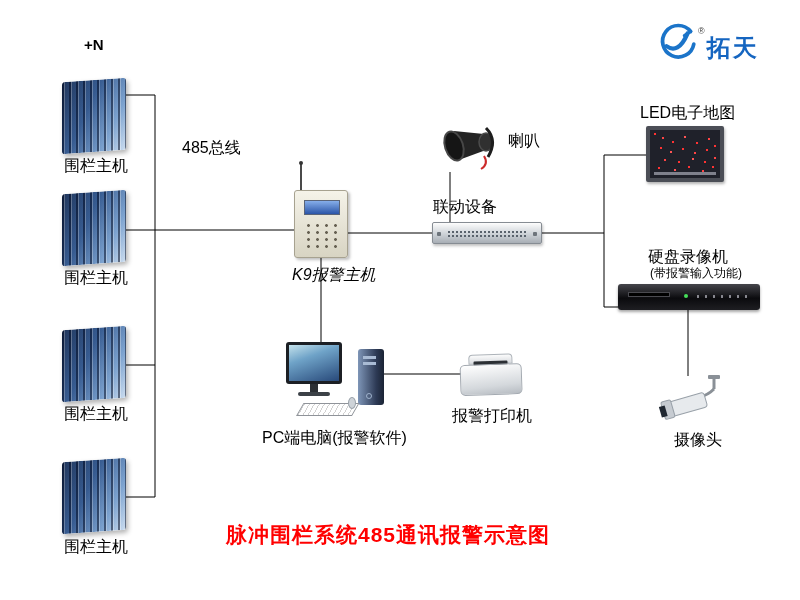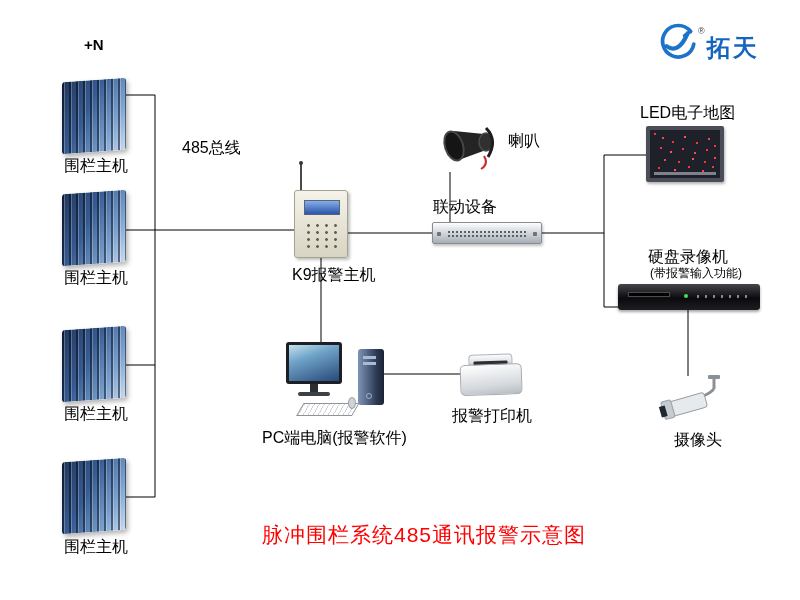--- a/index.html
+++ b/index.html
@@ -79,22 +79,22 @@
     border:1px solid #adb3b9; border-radius:4px 4px 0 0; }
   .printer-slot{ margin-left:14px; margin-top:-3px; width:34px; height:4px; background:#2b2f34; border-radius:1px; }
   .printer-body{ margin-top:-1px; width:62px; height:31px; border:1px solid #a4aab1; border-radius:5px;
     background:linear-gradient(175deg,#ffffff,#d4d8dc 70%,#b7bcc2); }
 
   
   .brand{ position:absolute; left:656px; top:22px; display:flex; align-items:flex-start; }
   .brand-text{ color:#1565c0; font-size:24px; font-weight:bold; margin-top:10px; letter-spacing:2px; }
   .brand-reg{ color:#444; font-size:9px; margin-top:4px; margin-right:2px; }
 
-  .diagram-title{ position:absolute; left:424px; top:521px; transform:translateX(-50%);
-    color:#ff0000; font-size:21px; font-weight:normal; letter-spacing:1px; white-space:nowrap; }
+  .diagram-title{ position:absolute; left:388px; top:521px; transform:translateX(-50%);
+    color:#ff0000; font-size:21px; font-weight:bold; letter-spacing:1px; white-space:nowrap; }
 
   .sub-note{ font-size:12px; }
 </style>
 </head>
 <body>
 
 <div id="canvas">
 
   <svg id="wires">
     <line x1="155" y1="95" x2="155" y2="497"></line>
@@ -137,21 +137,21 @@
   <div class="lbl" style="left:64px; top:404px;">围栏主机</div>
 
   <div class="fence-device" style="left:62px; top:460px;"></div>
   <div class="lbl" style="left:64px; top:537px;">围栏主机</div>
 
   <div class="k9-antenna" style="left:300px; top:164px;"></div>
   <div class="k9-device" style="left:294px; top:190px;">
     <div class="k9-screen"></div>
     <div class="k9-keys"></div>
   </div>
-  <div class="lbl" style="left:292px; top:265px;">K9报警主机</div>
+  <div class="lbl" style="left:292px; top:265px;font-style:italic;">K9报警主机</div>
 
   <svg class="abs" style="left:440px; top:112px;" width="58" height="60" viewBox="0 0 58 60">
     <path d="M14,19 L44,22 Q52,30 46,38 L16,49 Z" fill="#242424"></path>
     <g transform="rotate(-18 14 34)">
       <ellipse cx="14" cy="34" rx="9" ry="15" fill="#151515" stroke="#474747" stroke-width="2"></ellipse>
     </g>
     <ellipse cx="46" cy="30" rx="7" ry="9" fill="#303030" stroke="#4c4c4c" stroke-width="1.5"></ellipse>
     <path d="M46,16 Q58,28 48,45" fill="none" stroke="#1d1d1d" stroke-width="3"></path>
     <path d="M44,44 q5,8 -3,13" fill="none" stroke="#cc2a2a" stroke-width="2"></path>
   </svg>

